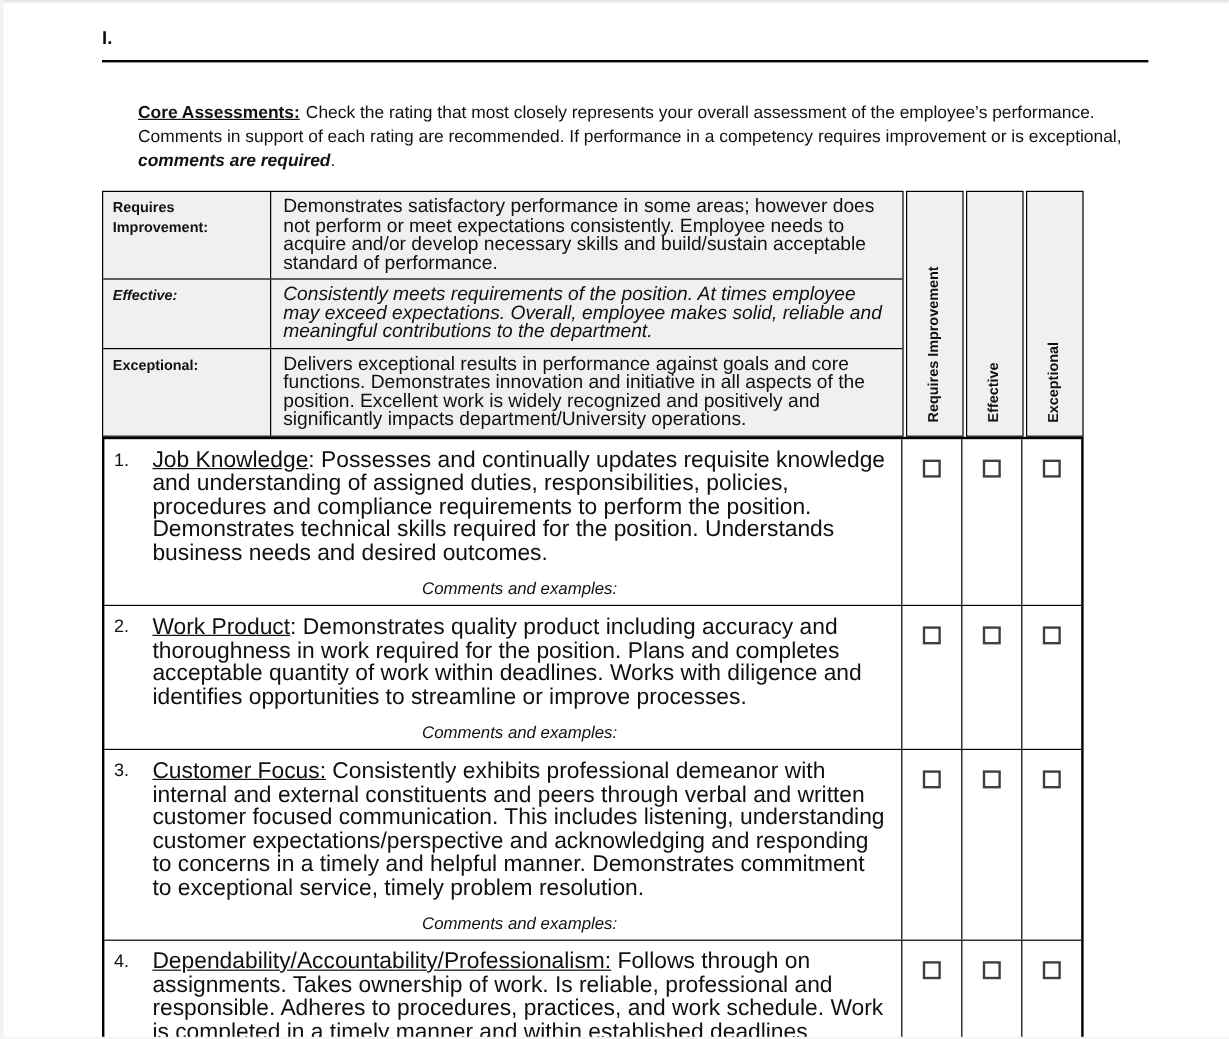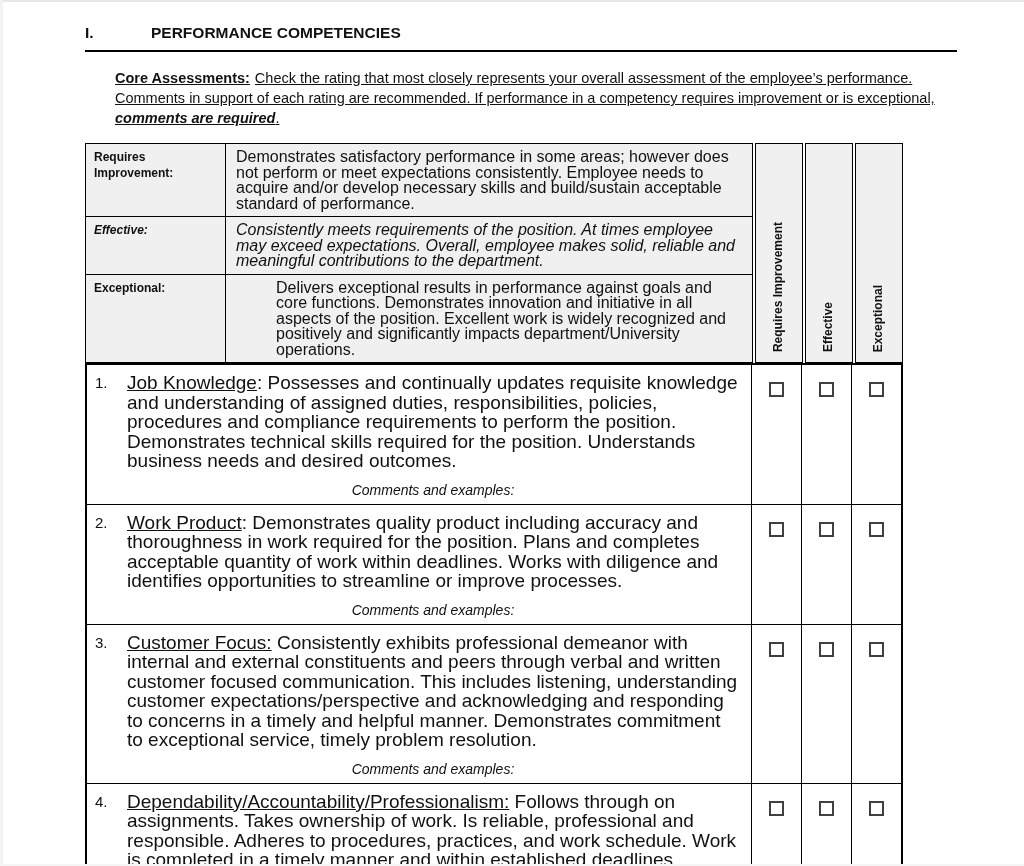--- a/index.html
+++ b/index.html
@@ -19,33 +19,33 @@
   .heading-row {
     display:flex; align-items:baseline;
     width:872px; padding-bottom:8px;
     border-bottom:2.5px solid #000;
     font-weight:bold; font-size:15.5px;
   }
   .sec-num { width:66px; }
 
   
   .intro {
-    margin:16px 0 0 30px; width:828px;
-    font-size:14.5px; line-height:20px;text-decoration:underline;
+    margin:32px 0 0 30px; width:828px;
+    font-size:14.5px; line-height:20px;
   }
   .intro .lead { font-weight:bold; text-decoration:underline; margin-right:5px; }
   .intro .emph { font-weight:bold; font-style:italic; }
 
   
   .assessment-table { margin-top:15px; width:818px; }
 
   .header-row { display:flex; }
   .def-table { width:668px; border:1.5px solid #000; background:#f0f0f0; }
   .def-row { display:flex; border-bottom:1.5px solid #000; }
-  .def-row:last-child { border-bottom:none;gap:40px; }
+  .def-row:last-child { border-bottom:none; }
   .def-label {
     width:140px; border-right:1.5px solid #000;
     font-weight:bold; font-size:12px; line-height:16px;
     padding:5px 6px 23px 8px;
   }
   .def-desc {
     flex:1; font-size:16px; line-height:15.5px;
     padding:5px 10px 5px 10px;
   }
   .def-row-1 { min-height:53px; }
@@ -91,21 +91,20 @@
 <body>
 
 <div class="edge-top"></div>
 <div class="edge-left"></div>
 <div class="edge-bottom"></div>
 
 <div class="doc">
 
   <div class="heading-row">
     <span class="sec-num">I.</span>
-    <span>PERFORMANCE COMPETENCIES</span>
   </div>
 
   <p class="intro"><span class="lead">Core Assessments:</span><span>Check the rating that most closely represents your overall assessment of the employee’s performance. Comments in support of each rating are recommended. If performance in a competency requires improvement or is exceptional, </span><span class="emph">comments are required</span><span>.</span></p>
 
   <div class="assessment-table">
 
     <div class="header-row">
       <div class="def-table">
         <div class="def-row def-row-1">
           <div class="def-label">Requires Improvement:</div>

